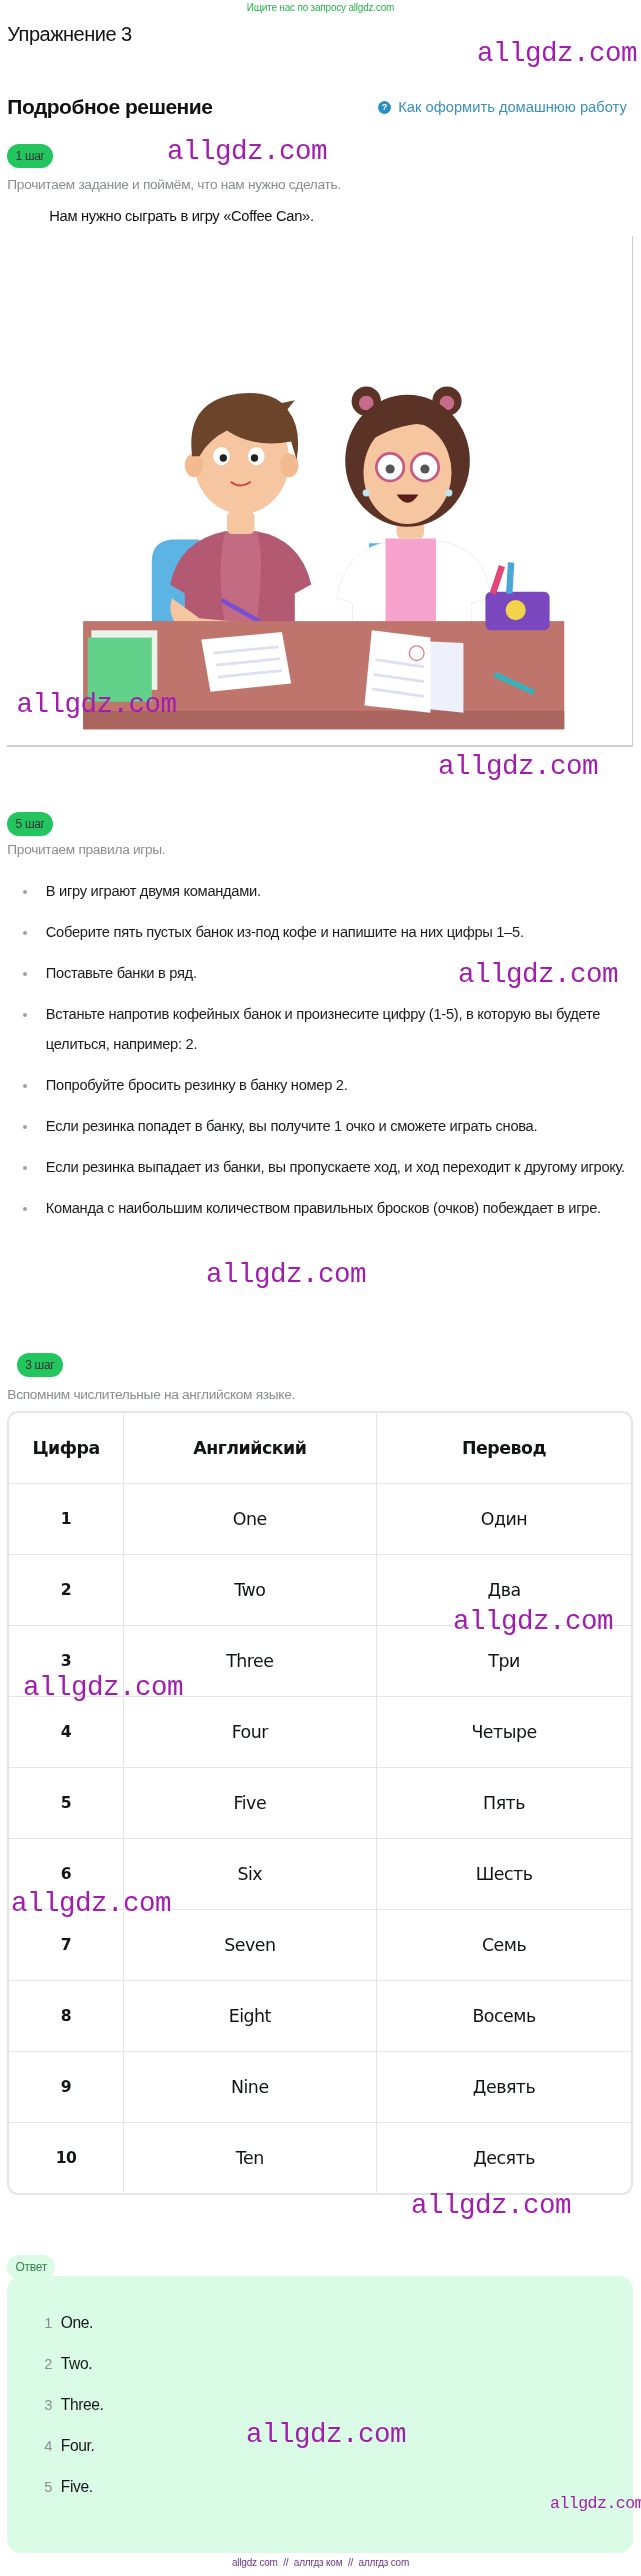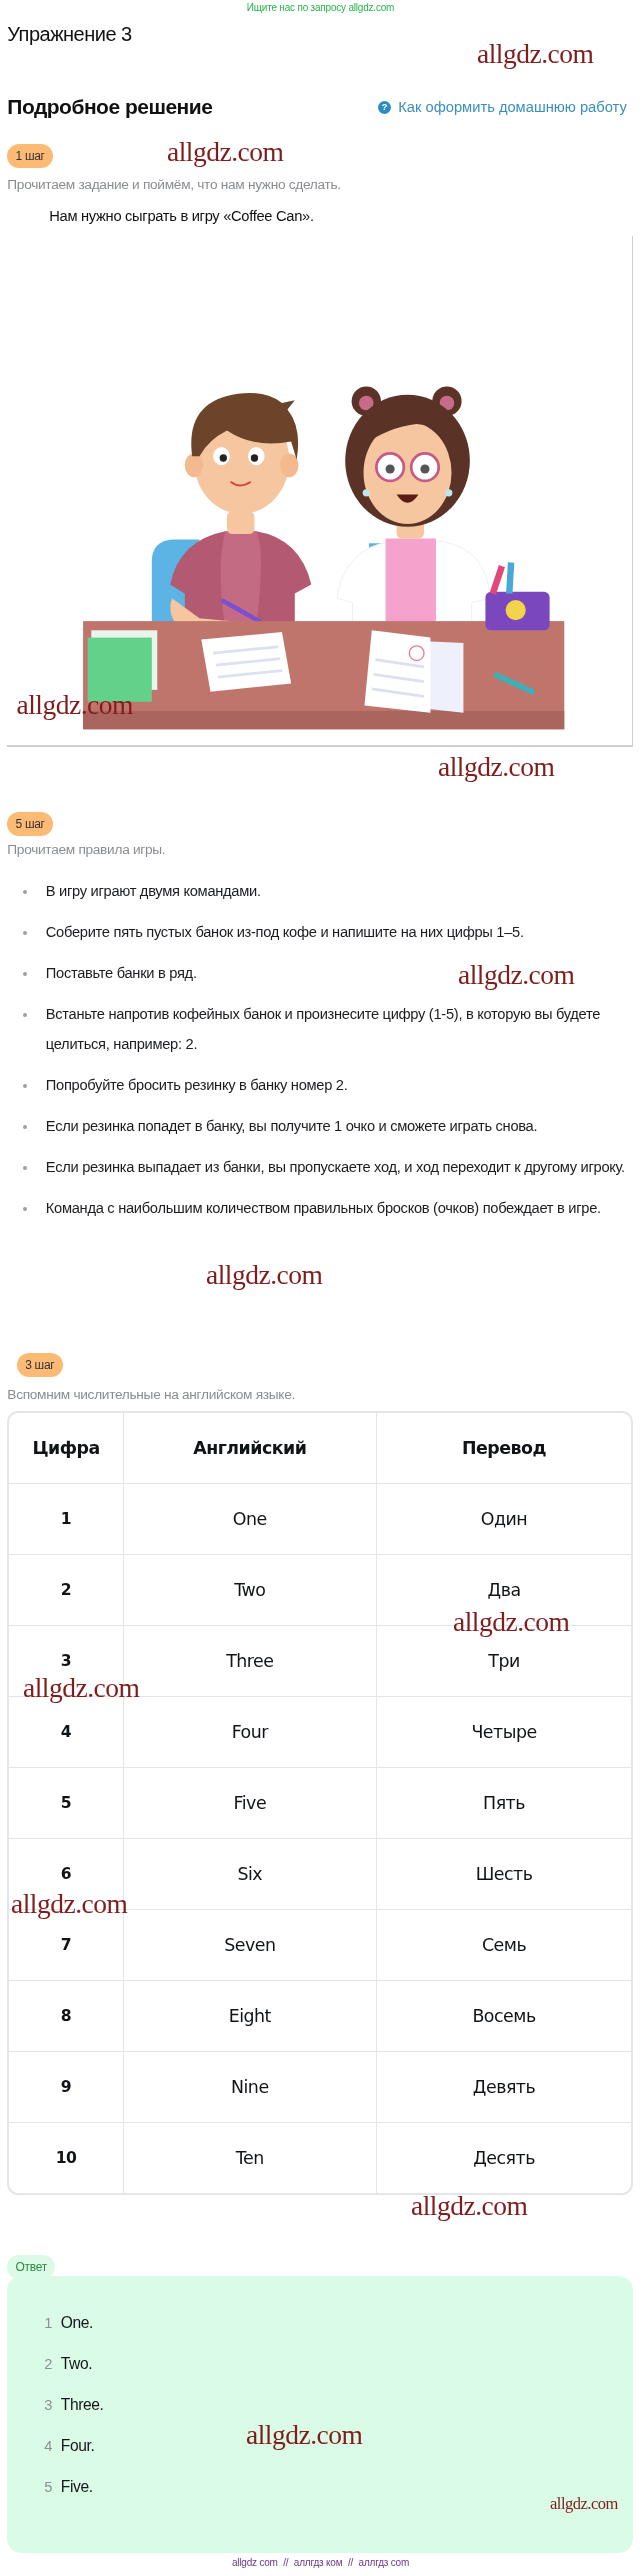--- a/index.html
+++ b/index.html
@@ -14,37 +14,37 @@
   .abs { position: absolute; }
   .top-notice {
     top: 1.8px; left: 0; width: 641px; text-align: center;
     font-size: 10px; color: #27b24a; letter-spacing: -0.2px;
   }
   .page-title {
     top: 23px; left: 7.3px; font-size: 20px; font-weight: 400;
     letter-spacing: -0.5px; color: #111;
   }
   .wm {
-    font-family: Liberation Serif, serif;
-    color: #7f1d1d; font-size: 27.5px; letter-spacing: -0.5px; white-space: nowrap;
+    font-family: Liberation Mono, monospace;
+    color: #a21caf; font-size: 27.5px; letter-spacing: -0.5px; white-space: nowrap;
   }
   .section-title {
     top: 95px; left: 7.3px; font-size: 21px; letter-spacing: -0.5px; color: #111;
   }
   .help-link {
     top: 99px; left: 378px; display: flex; align-items: center; gap: 7.3px;
     font-size: 14.7px; color: #3b8fbf; text-decoration: none; cursor: pointer;
   }
   .help-icon {
     width: 13px; height: 13px; border-radius: 50%; background: #2c8dc4;
     color: #fff; font-size: 9.2px; font-weight: bold; display: inline-flex;
     align-items: center; justify-content: center;
   }
   .badge {
-    height: 24px; padding: 0 8.2px; border-radius: 12px; background: #fdba74;
+    height: 24px; padding: 0 8.2px; border-radius: 12px; background: #22c55e;
     font-size: 12px; color: #333; display: inline-flex; align-items: center;
     letter-spacing: -0.3px;
   }
   .badge.answer { background: #dcfbe6; color: #2d8a46; }
   .subtitle { left: 7.3px; font-size: 13.7px; color: #8a8d90; letter-spacing: -0.3px; }
   .body-text { left: 7.3px; font-size: 14.7px; color: #111; letter-spacing: -0.3px; margin-left: 42px; }
 
   .image-frame {
     top: 236px; left: 7.3px; width: 626px; height: 511px;
     border-right: 1.8px solid #cfcfcf; border-bottom: 2.7px solid #cfcfcf;

